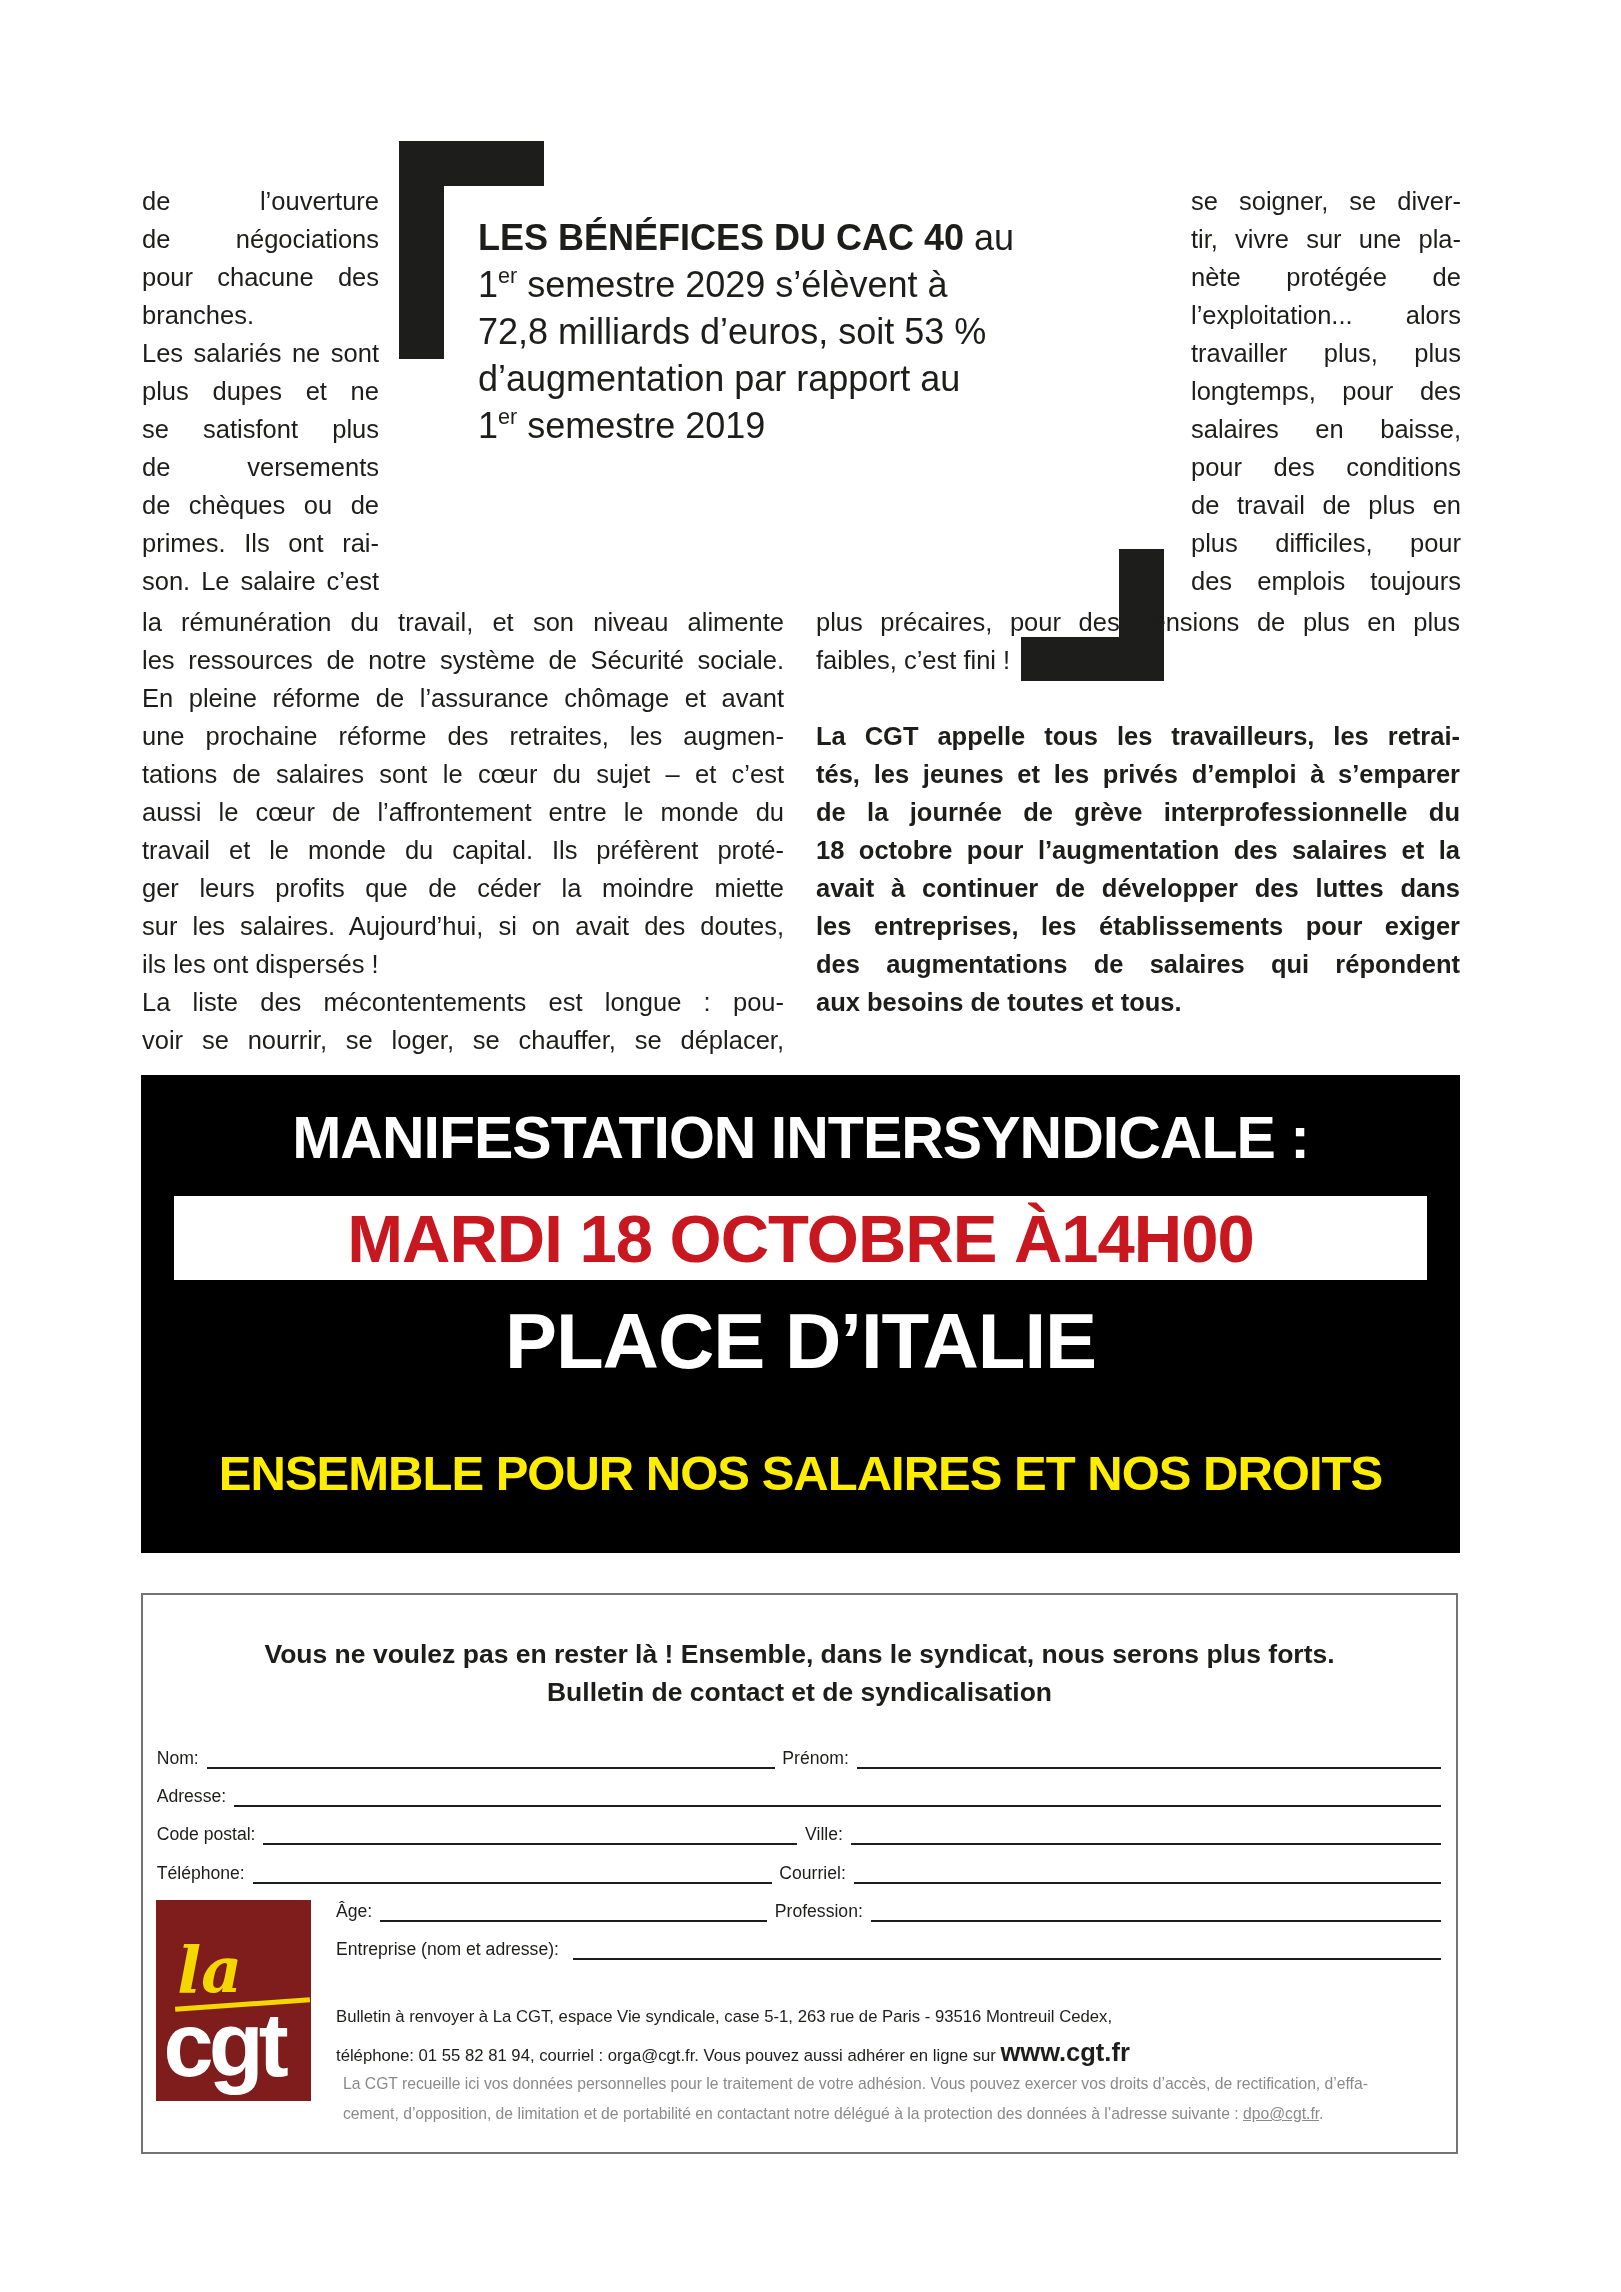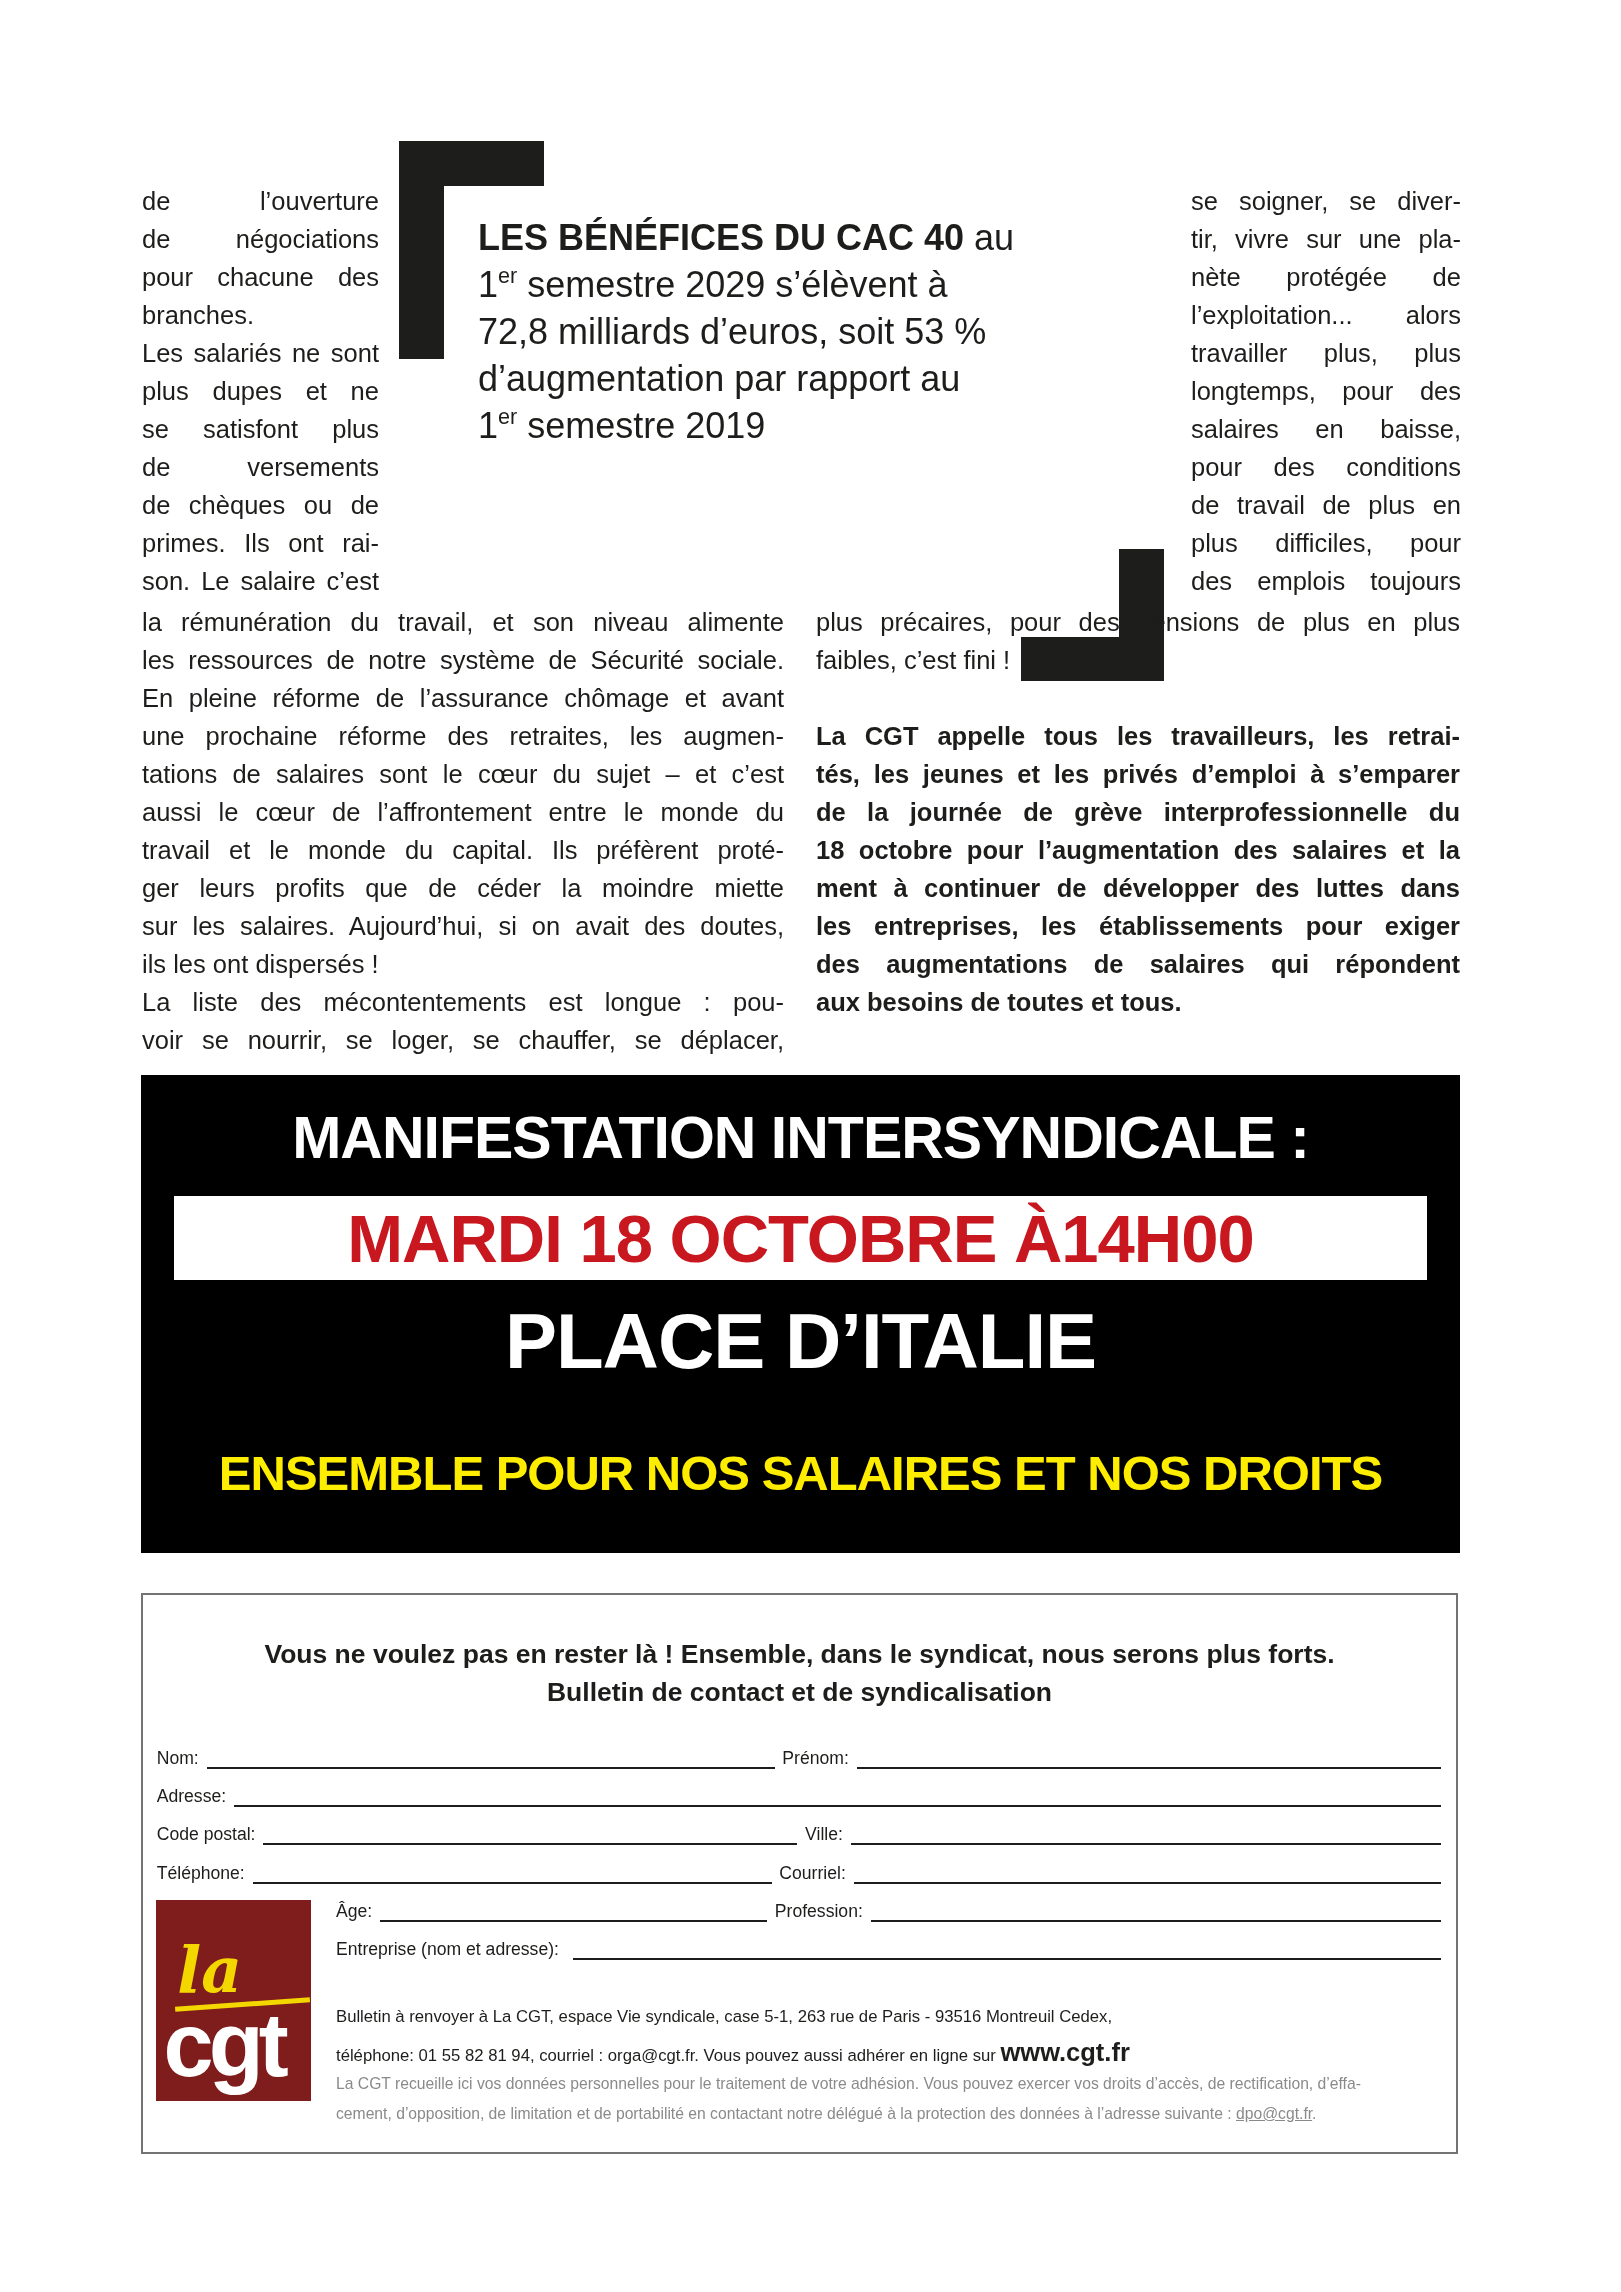--- a/index.html
+++ b/index.html
@@ -34,21 +34,21 @@
   .form-title { position: absolute; left: 0; right: 0; text-align: center; font-weight: bold; font-size: 26.5px; }
   .field-row { position: absolute; display: flex; align-items: flex-end; font-size: 17.6px; }
   .field-label { white-space: nowrap; padding-right: 7.8px; }
   .field-line { border-bottom: 2px solid #1d1d1b; height: 15.7px; }
   .logo { position: absolute; left: 12.7px; top: 305px; width: 155px; height: 201px; background: #7f1d1d; overflow: hidden; }
   .logo-la { position: absolute; left: 21.6px; top: 33px; font-family: "DejaVu Serif", serif; font-style: italic;
              color: #f5d700; font-size: 63px; font-weight: bold; }
   .logo-underline { position: absolute; left: 19.6px; top: 102px; width: 135px; height: 4.9px; background: #f5d700; transform: rotate(-4deg); }
   .logo-cgt { position: absolute; left: 7.8px; top: 96px; color: #fff; font-weight: bold; font-size: 90px; letter-spacing: -4.9px; line-height: 98px; }
   .footer-text { position: absolute; left: 193px; font-size: 16.7px; white-space: nowrap; }
-  .footer-grey { color: #8a8a8a; font-size: 15.7px; }
+  .footer-grey { color: #8a8a8a; font-size: 15.7px; margin-left: 7px; }
   .www { font-weight: bold; font-size: 25.5px; }
   .dpo { text-decoration: underline; }
 </style>
 </head>
 <body>
 
 <div class="abs body-text col-narrow-left">
   <span class="line just">de l’ouverture</span>
   <span class="line just">de négociations</span>
   <span class="line just">pour chacune des</span>
@@ -106,21 +106,21 @@
 
 <div class="abs body-text col-wide-right">
   <span class="line just">plus précaires, pour des pensions de plus en plus</span>
   <span class="line">faibles, c’est fini !</span>
   <span class="line" style="height:38px;"></span>
   <div class="bold">
     <span class="line just">La CGT appelle tous les travailleurs, les retrai-</span>
     <span class="line just">tés, les jeunes et les privés d’emploi à s’emparer</span>
     <span class="line just">de la journée de grève interprofessionnelle du</span>
     <span class="line just">18 octobre pour l’augmentation des salaires et la</span>
-    <span class="line just">ment à continuer de développer des luttes dans</span>
+    <span class="line just">avait à continuer de développer des luttes dans</span>
     <span class="line just">les entreprises, les établissements pour exiger</span>
     <span class="line just">des augmentations de salaires qui répondent</span>
     <span class="line">aux besoins de toutes et tous.</span>
   </div>
 </div>
 
 <div class="abs banner">
   <div class="banner-line1">MANIFESTATION INTERSYNDICALE :</div>
   <div class="banner-datebox">
     <div class="banner-date">MARDI 18 OCTOBRE À14H00</div>

